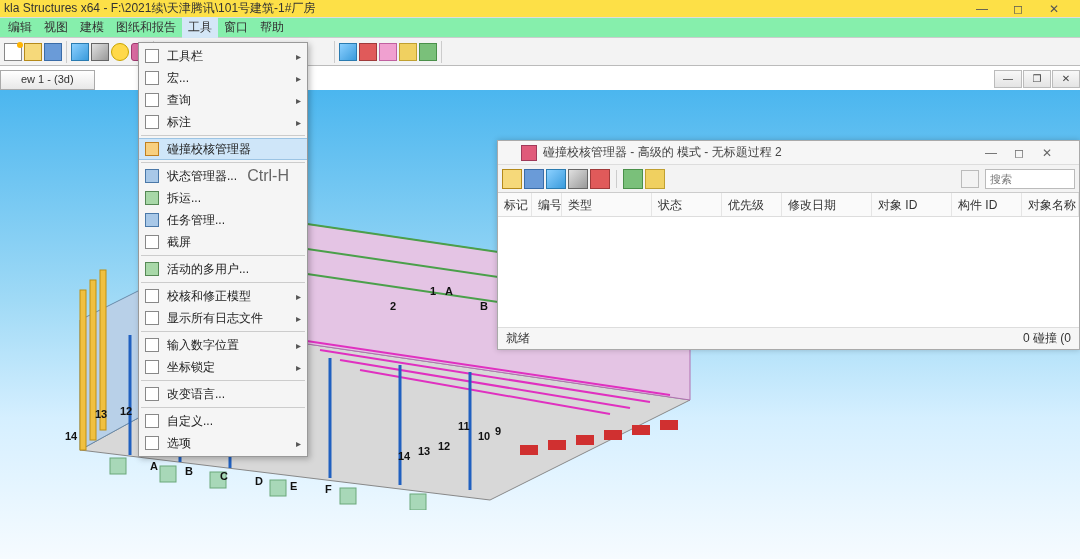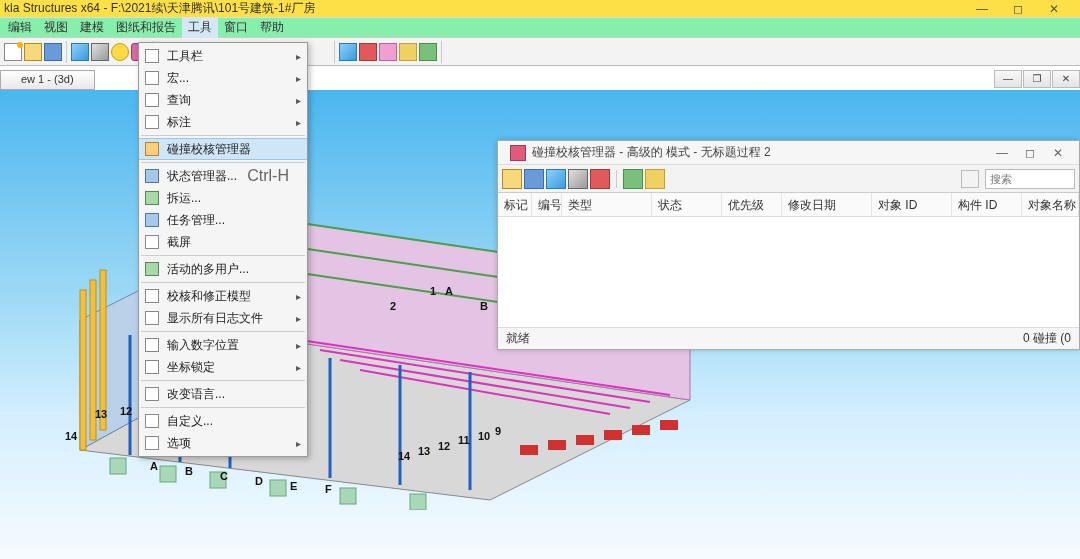--- a/index.html
+++ b/index.html
@@ -59,21 +59,21 @@
   .dropdown hr { border:none; border-top:1px solid #ccc; margin:2px 2px; }
 
   
   .mi-icon .box{ width:14px; height:14px; border:1px solid #888; background:#fff; }
   .mi-icon .boxo{ width:14px; height:14px; border:1px solid #c08020; background:#f8d080; }
   .mi-icon .boxg{ width:14px; height:14px; border:1px solid #558855; background:#a8d8a8; }
   .mi-icon .boxb{ width:14px; height:14px; border:1px solid #4a78a8; background:#a8c8e8; }
 
   
   .dialog { position:absolute; left:497px; top:140px; width:583px; height:210px; background:#fff; border:1px solid #aaa; box-shadow:0 0 6px rgba(0,0,0,.2); display:flex; flex-direction:column; }
-  .dialog .dtitle { height:24px; background:#f6f6f6; border-bottom:1px solid #ddd; display:flex; align-items:center; padding:0 12px; gap:6px; }
+  .dialog .dtitle { height:24px; background:#f6f6f6; border-bottom:1px solid #ddd; display:flex; align-items:center; padding:0 23px; gap:6px; }
   .dialog .dtitle .dicon { width:16px;height:16px;background:#e05a7a;border:1px solid #a03a5a; }
   .dialog .dtitle .dtext { flex:1; color:#444; font-size:12px; }
   .dialog .dtitle .dbtns { display:flex; gap:10px; }
   .dialog .dtitle .dbtns span { width:18px; text-align:center; color:#666; }
   .dialog .dtoolbar { height:28px; background:#f3f3f3; border-bottom:1px solid #ccc; display:flex; align-items:center; padding:0 4px; gap:2px; }
   .dialog .dtoolbar .tb-btn { width:20px; height:20px; }
   .dialog .dtoolbar .spacer { flex:1; }
   .dialog .dtoolbar .search { width:90px; height:20px; border:1px solid #bbb; background:#fff; color:#999; padding:0 4px; font-size:11px; }
   .dialog .grid-head { height:24px; background:#fafafa; border-bottom:1px solid #ddd; display:flex; }
   .dialog .grid-head .gh { border-right:1px solid #e5e5e5; padding:4px 6px; color:#333; font-size:12px; white-space:nowrap; overflow:hidden; }
@@ -193,21 +193,21 @@
   <span class="glabel" style="left:445px;top:195px">A</span>
   <span class="glabel" style="left:390px;top:210px">2</span>
   <span class="glabel" style="left:480px;top:210px">B</span>
 
   <span class="glabel" style="left:95px; top:318px">13</span>
   <span class="glabel" style="left:120px;top:315px">12</span>
   <span class="glabel" style="left:65px; top:340px">14</span>
 
   <span class="glabel" style="left:495px;top:335px">9</span>
   <span class="glabel" style="left:478px;top:340px">10</span>
-  <span class="glabel" style="left:458px;top:344px">11</span>
+  <span class="glabel" style="left:458px;top:330px">11</span>
   <span class="glabel" style="left:438px;top:350px">12</span>
   <span class="glabel" style="left:418px;top:355px">13</span>
   <span class="glabel" style="left:398px;top:360px">14</span>
 
   <span class="glabel" style="left:150px;top:370px">A</span>
   <span class="glabel" style="left:185px;top:375px">B</span>
   <span class="glabel" style="left:220px;top:380px">C</span>
   <span class="glabel" style="left:255px;top:385px">D</span>
   <span class="glabel" style="left:290px;top:390px">E</span>
   <span class="glabel" style="left:325px;top:393px">F</span>

